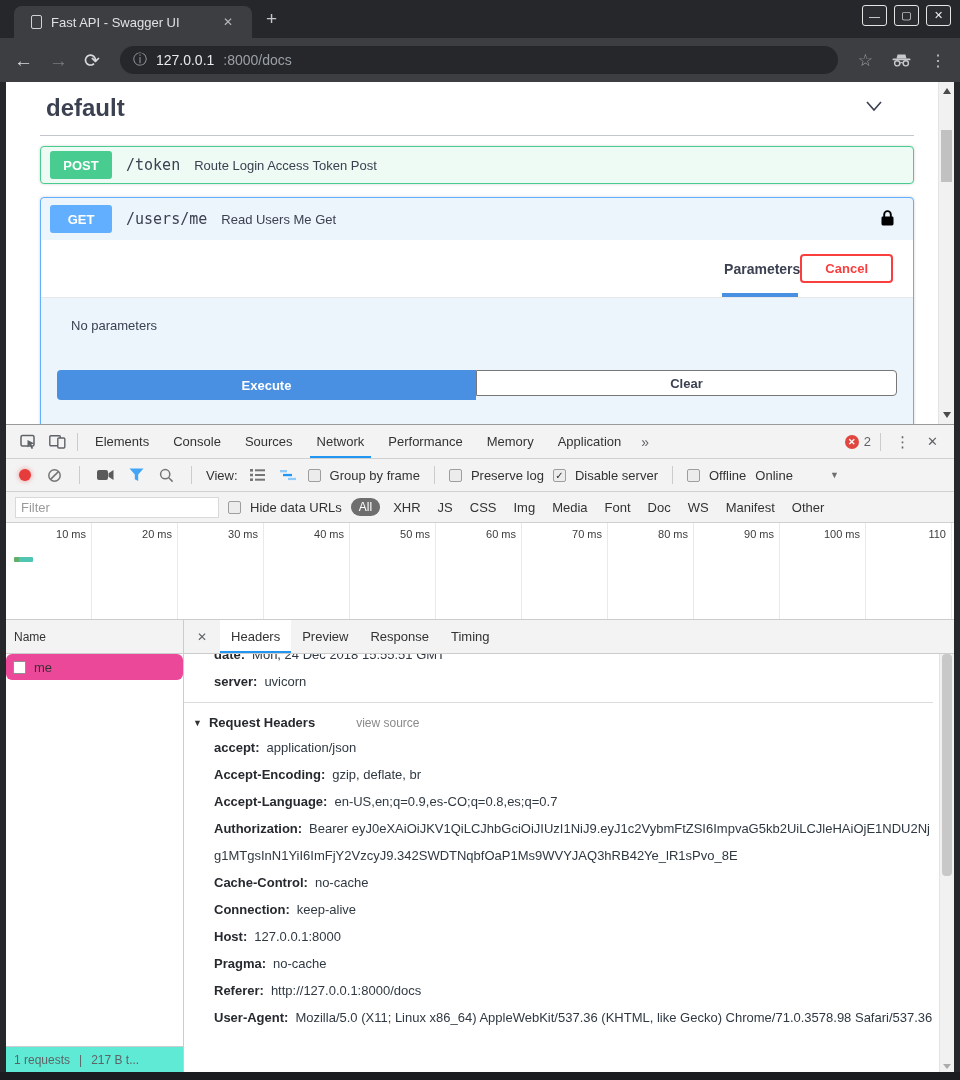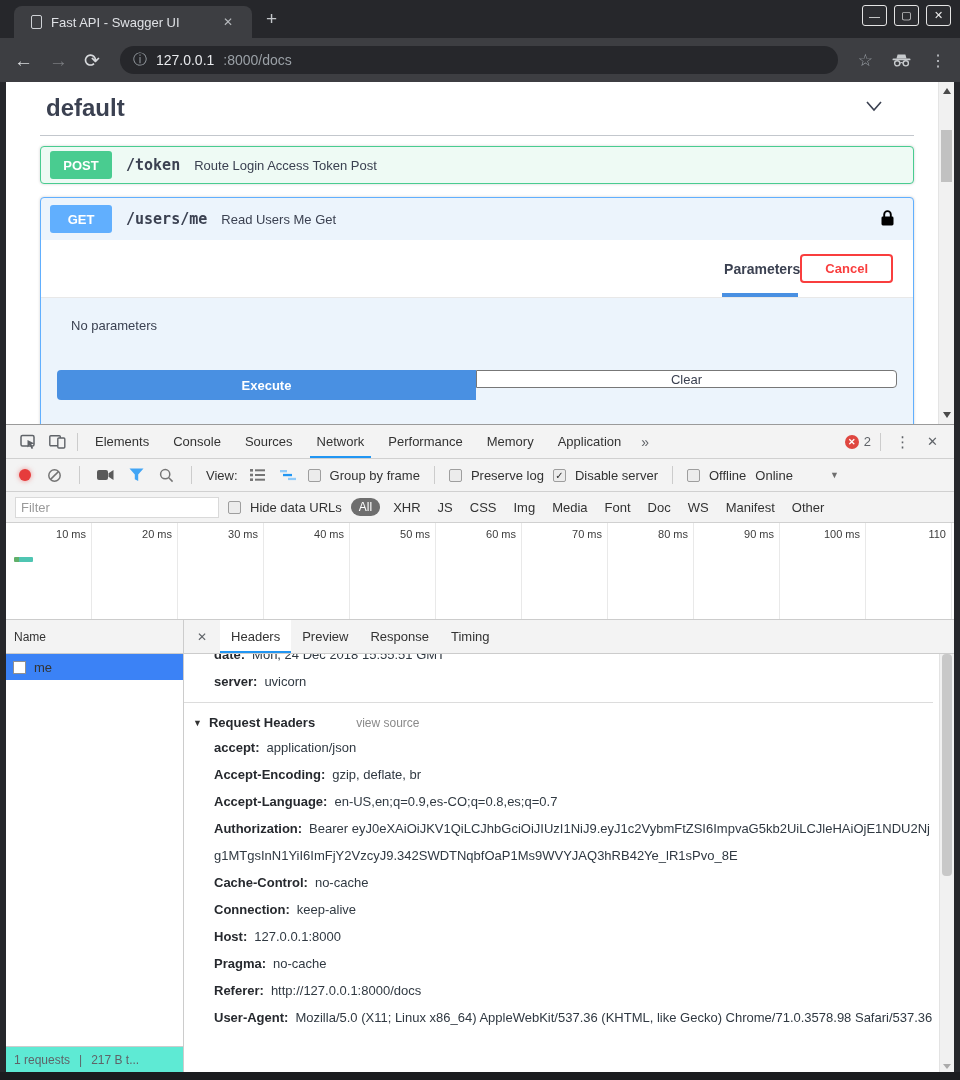--- a/index.html
+++ b/index.html
@@ -38,40 +38,40 @@
   .sw-title { font-size:24px; font-weight:bold; color:#3b4151; }
   .sw-divider { height:1px; background:#c3c7cd; margin:13px 0 0 0; }
   .opblock { border-radius:4px; }
   .opblock.post { margin-top:10px; border:1px solid var(--post-green); background:#eefaf4;
                   height:38px; display:flex; align-items:center; padding:0 9px; gap:14px;
                   box-shadow:0 0 3px rgba(0,0,0,.18); }
   .method { color:#fff; font-weight:bold; font-size:13px; border-radius:3px; width:62px; height:28px;
             display:flex; align-items:center; justify-content:center; flex:none; }
   .opblock.post .method { background:var(--post-green); }
   .opblock.get  .method { background:var(--get-blue); }
-  .op-path { font-family:"DejaVu Sans Mono", monospace; font-weight:bold; font-size:15px; color:#3b4151; }
+  .op-path { font-family:"DejaVu Sans Mono", monospace; font-weight:normal; font-size:15px; color:#3b4151; }
   .op-summary { font-size:13px; color:#3b4151; }
   .opblock.get { margin-top:13px; border:1px solid var(--get-blue); background:#ecf4fc; height:260px;
                  box-shadow:0 0 3px rgba(0,0,0,.18); overflow:hidden; }
   .op-row { height:42px; display:flex; align-items:center; padding:0 9px; gap:14px; }
   .lock-ic { margin-left:auto; margin-right:10px; }
   .params-head { background:#fff; height:58px; display:flex; align-items:center; justify-content:flex-end;
                  padding:0 20px; border-bottom:1px solid #e8e8e8; }
   .params-tab { position:relative; height:100%; display:flex; align-items:center;
                 font-size:14px; font-weight:bold; color:#3b4151; }
   .params-tab::after { content:""; position:absolute; left:-2px; bottom:0; width:76px; height:4px;
                        background:var(--execute-blue); }
   .btn-cancel { background:#fff; border:2px solid var(--cancel-red); color:var(--cancel-red);
                 border-radius:4px; font-size:13px; font-weight:bold; padding:5px 23px; }
   .params-body { padding:20px 16px 0 16px; }
   .no-params { font-size:13px; color:#3b4151; padding-left:14px; }
   .exec-row { display:flex; margin-top:37px; }
   .btn-execute { flex:1; height:30px; background:var(--execute-blue); color:#fff; font-weight:bold;
                  font-size:13px; border:none; border-radius:4px 0 0 4px; }
-  .btn-clear { flex:1; height:18px; background:#fff; color:#3b4151; font-weight:normal; font-size:13px;
+  .btn-clear { flex:1; height:26px; background:#fff; color:#3b4151; font-weight:bold; font-size:13px;
                border:1px solid #777; border-radius:0 4px 4px 0; }
   .page-sb { position:absolute; right:0; top:0; width:16px; height:100%; background:#f1f1f1; border-left:1px solid #e4e4e4; }
   .sb-arrow { position:absolute; left:4px; width:0; height:0; border-left:4px solid transparent; border-right:4px solid transparent; }
   .sb-arrow.up { top:6px; border-bottom:6px solid #4a4a4a; }
   .sb-arrow.down { bottom:6px; border-top:6px solid #4a4a4a; }
   .page-sb .thumb { position:absolute; top:48px; left:2px; width:11px; height:52px; background:#c1c1c1; }
 
   
   .devtools { position:absolute; top:424px; left:6px; width:948px; height:648px; background:#fff;
               border-top:1px solid #9a9a9a; font-size:13px; color:#333; }
@@ -109,21 +109,21 @@
   .tcell { width:86px; flex:none; border-right:1px solid #e9e9e9; font-size:11px; color:#3c3c3c;
            text-align:right; padding:5px 5px 0 0; }
   .tl-bar { position:absolute; left:8px; top:34px; width:19px; height:5px; border-radius:1px;
             background:linear-gradient(90deg,#61b06a 0 28%, #4fc5b2 28%); }
 
   .dt-main { display:flex; height:453px; }
   .dt-left { width:178px; flex:none; border-right:1px solid #ccc; display:flex; flex-direction:column; background:#fff; }
   .nl-head { height:34px; background:#f3f3f3; border-bottom:1px solid #ccc; font-size:12px; color:#333;
              display:flex; align-items:center; padding-left:8px; flex:none; }
   .nl-row { height:26px; display:flex; align-items:center; gap:8px; padding-left:7px; font-size:13px; color:#333; flex:none; }
-  .nl-row.selected { background:#3b82f6; }
+  .nl-row.selected { background:#ec4899;border-radius:6px; }
   .file-ic { width:13px; height:13px; background:#fff; border:1px solid #909090; flex:none; }
   .nl-fill { flex:1; }
   .nl-status { height:27px; border-top:1px solid #ccc; background:#5eead4; font-size:12px; color:#5f6368;
                display:flex; align-items:center; gap:9px; padding-left:8px; flex:none; white-space:nowrap; overflow:hidden; }
 
   .dt-right { flex:1; min-width:0; display:flex; flex-direction:column; }
   .dp-tabs { height:34px; background:#f3f3f3; border-bottom:1px solid #ccc; display:flex; align-items:center; flex:none; }
   .dp-close { color:#5f6368; font-size:12px; padding:0 13px; }
   .dp-tab { padding:0 11px; height:100%; display:flex; align-items:center; position:relative; color:#333; }
   .dp-tab.active { background:#fff; }

